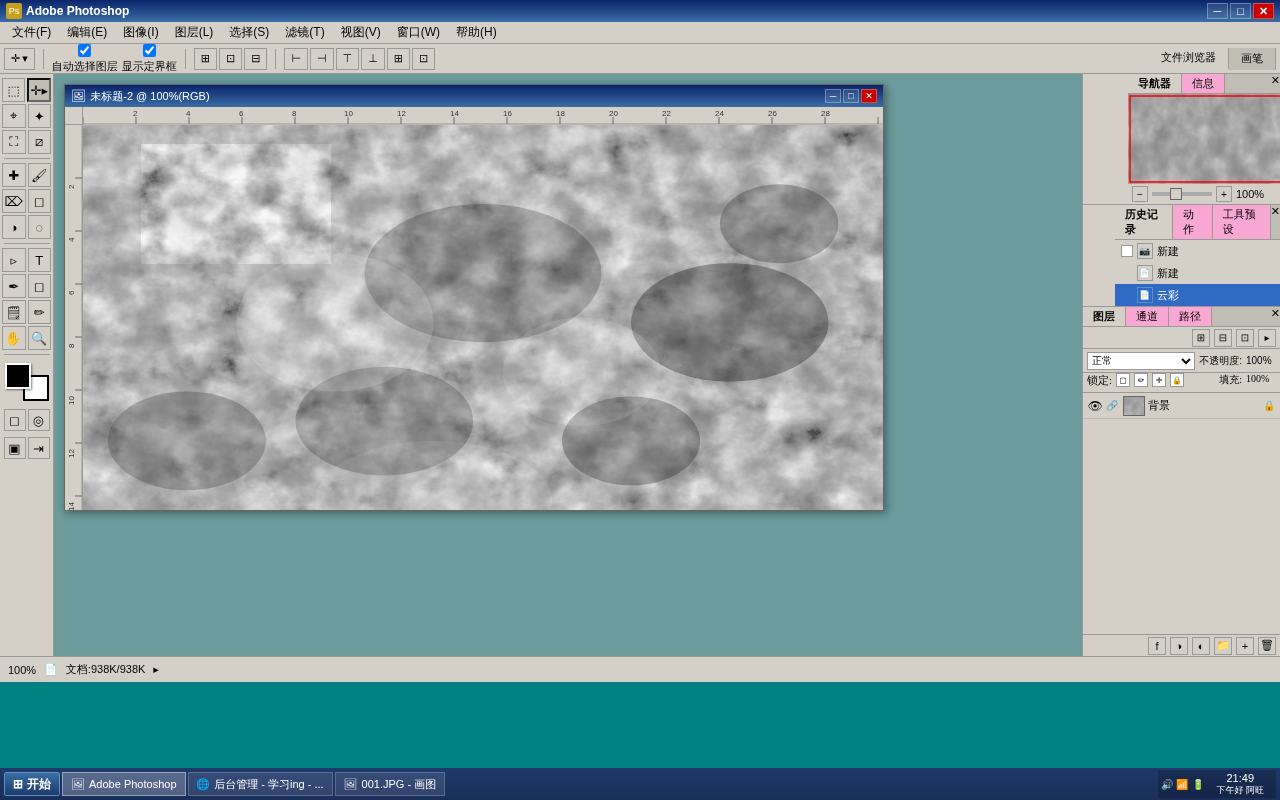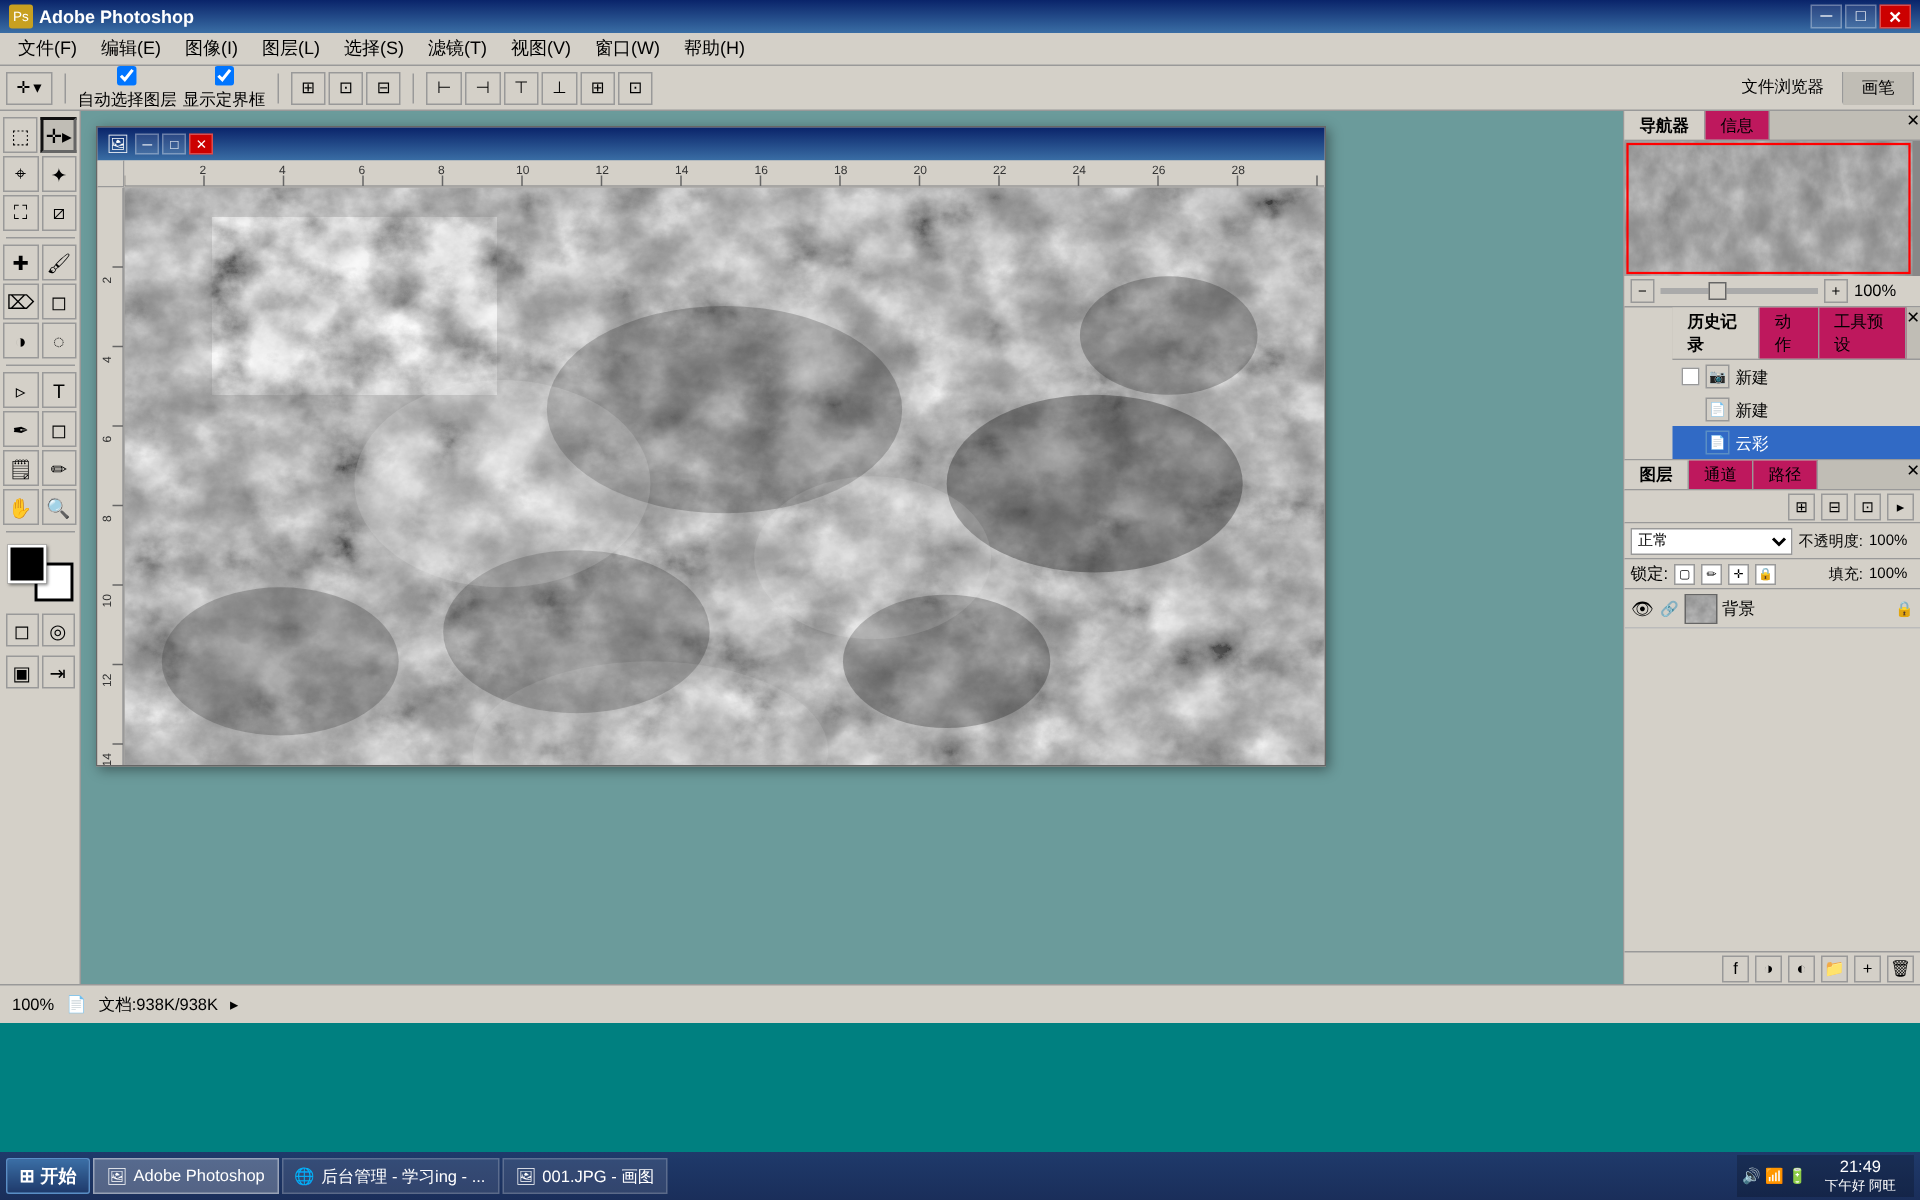--- a/index.html
+++ b/index.html
@@ -254,20 +254,21 @@
       min-width: 198px;
       background: #d4d0c8;
       border-left: 1px solid #999;
       display: flex;
       flex-direction: column;
     }
 
     
     #navigator-panel {
       border-bottom: 1px solid #999;
+      padding-left: 45px;
     }
     .panel-close {
       margin-left: auto;
       cursor: pointer;
       font-size: 11px;
     }
     #nav-preview {
       width: 100%;
       height: 90px;
       background: #888;
@@ -384,27 +385,28 @@
     }
     .layers-select {
       font-size: 10px;
       height: 18px;
       background: #fff;
       border: 1px solid #999;
       flex: 1;
     }
     .layers-lock {
       display: flex;
-      align-items: center;
+      align-items: flex-start;
       padding: 0 4px;
       height: 20px;
       gap: 4px;
       font-size: 11px;
       background: #d4d0c8;
       border-bottom: 1px solid #999;
+      font-family: Liberation Serif, serif;
     }
     .lock-icon {
       width: 14px;
       height: 14px;
       border: 1px solid #999;
       background: #fff;
       display: flex;
       align-items: center;
       justify-content: center;
       font-size: 8px;
@@ -578,21 +580,21 @@
     .panel-tabs-row {
       display: flex;
       background: #c0bdb5;
       border-bottom: 1px solid #999;
     }
     .ptab {
       padding: 2px 10px;
       font-size: 11px;
       cursor: pointer;
       border-right: 1px solid #999;
-      background: #be185d;
+      background: #f9a8d4;
     }
     .ptab.active {
       background: #d4d0c8;
       font-weight: bold;
     }
 
     
     .thumb-cloud {
       width: 22px;
       height: 20px;
@@ -741,20 +743,21 @@
     <div class="tool-mode-row" style="margin-top:4px;">
       <div class="tool-btn" style="width:22px;height:22px;">▣</div>
       <div class="tool-btn" style="width:22px;height:22px;">⇥</div>
     </div>
   </div>
 
   <div id="canvas-area">
     <div id="doc-window">
       <div id="doc-titlebar">
         <span style="font-size:12px;margin-right:4px;">🖼</span>
+        <span class="doc-title">未标题-2 @ 100%(RGB)</span>
         <div class="doc-controls">
           <div class="doc-btn">─</div>
           <div class="doc-btn">□</div>
           <div class="doc-btn close">✕</div>
         </div>
       </div>
       <div id="doc-content">
 
         <div style="display:flex;">
           <div style="width:18px;height:18px;background:#d4d0c8;border-right:1px solid #999;border-bottom:1px solid #999;flex-shrink:0;"></div>

